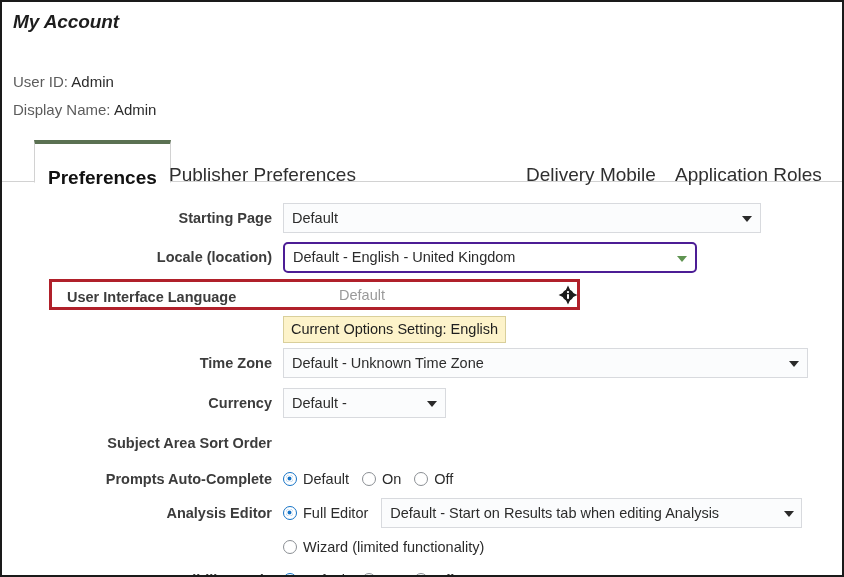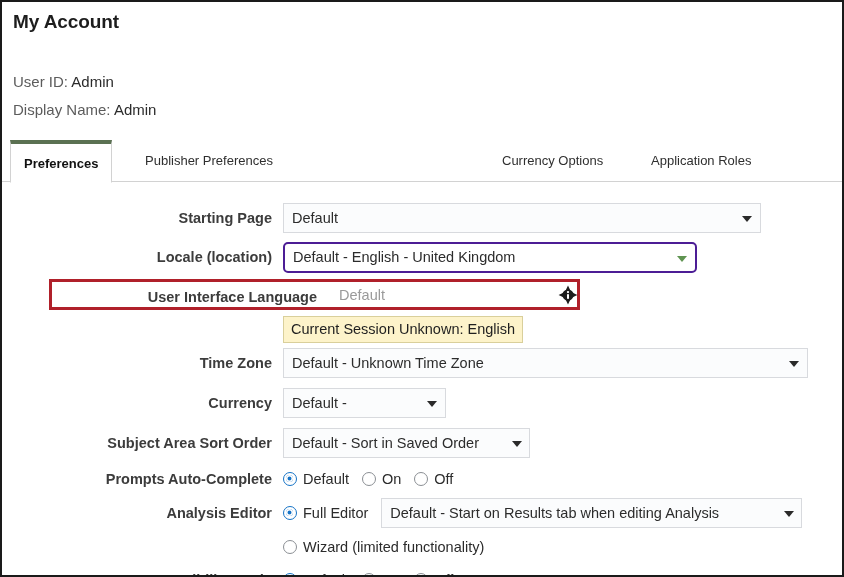--- a/index.html
+++ b/index.html
@@ -26,20 +26,21 @@
 
   
   .page-title {
     position: absolute;
     left: 11px;
     top: 9px;
     font-size: 19px;
     font-weight: bold;
     color: #1d1d1d;
     letter-spacing: -0.1px;
+    font-style: italic;
   }
   .ident-line {
     position: absolute;
     left: 11px;
     font-size: 15px;
     color: #4a4a4a;
   }
   .ident-line .ident-label { color: #5c5c5c; }
   .ident-line .ident-value { color: #2b2b2b; }
   #user-id-line   { top: 71px; }
@@ -53,25 +54,26 @@
     width: 844px;
     height: 42px;
     border-bottom: 1px solid #d2d2d2;
     box-sizing: border-box;
   }
   .tab {
     position: absolute;
     top: 0;
     height: 41px;
     line-height: 41px;
-    font-size: 13px;
+    font-size: 19px;
     color: #2f2f2f;
-    padding: 0 13px;
-    box-sizing: border-box;
-    white-space: nowrap;
+    padding: 14px 13px;
+    box-sizing: border-box;
+    white-space: nowrap;
+    margin-left: 24px;
   }
   .tab.active {
     font-weight: bold;
     color: #111111;
     background: #ffffff;
     border-top: 4px solid #5b7152;
     border-left: 1px solid #d2d2d2;
     border-right: 1px solid #d2d2d2;
     border-bottom: 1px solid #ffffff;
     height: 43px;
@@ -159,21 +161,20 @@
     width: 531px;
     height: 31px;
     border: 3px solid #b0202a;
     box-sizing: border-box;
   }
   #uilang-label {
     position: absolute;
     left: 15px;
     top: 3px;
     width: 250px;
-    text-align: right;
     font-size: 14.5px;
     font-weight: bold;
     color: #3c3c3c;
     line-height: 25px;
     white-space: nowrap;
   }
   #uilang-field {
     position: absolute;
     left: 281px;
     top: 0px;
@@ -265,21 +266,21 @@
   </div>
 
   <div class="ident-line" id="disp-name-line">
     <span class="ident-label">Display Name:</span>
     <span class="ident-value">Admin</span>
   </div>
 
   <div class="tabstrip">
     <div class="tab active" style="left:8px;">Preferences</div>
     <div class="tab" style="left:130px;text-align:right;">Publisher Preferences</div>
-    <div class="tab" style="left:487px;">Currency Options</div>
+    <div class="tab" style="left:487px;">Delivery Mobile</div>
     <div class="tab" style="left:636px;">Application Roles</div>
   </div>
 
   <div class="form">
 
     <div class="row" style="top:21px;">
       <div class="lbl">Starting Page</div>
       <div class="ctl">
         <div class="sel" id="sel-starting-page">
           <span>Default</span>
@@ -313,26 +314,20 @@
       <div class="ctl">
         <div class="sel" id="sel-currency">
           <span>Default -</span>
           <span class="arrow"></span>
         </div>
       </div>
     </div>
 
     <div class="row" style="top:246px;">
       <div class="lbl">Subject Area Sort Order</div>
-      <div class="ctl">
-        <div class="sel tight" id="sel-sortorder">
-          <span>Default - Sort in Saved Order</span>
-          <span class="arrow"></span>
-        </div>
-      </div>
     </div>
 
     <div class="row" style="top:282px;">
       <div class="lbl">Prompts Auto-Complete</div>
       <div class="radiogroup">
         <span class="radio-item">
           <span class="radio on"></span>
           <span class="radio-label">Default</span>
         </span>
         <span class="radio-item">
@@ -393,15 +388,15 @@
     <div id="uilang-label">User Interface Language</div>
     <div id="uilang-field">Default</div>
     <svg id="info-icon" viewBox="0 0 20 20">
       <path d="M10 0.6 L13.1 6.9 L19.4 10 L13.1 13.1 L10 19.4 L6.9 13.1 L0.6 10 L6.9 6.9 Z" fill="#1c1c1c"></path>
       <circle cx="10" cy="10" r="5.6" fill="#1c1c1c"></circle>
       <circle cx="10" cy="7.1" r="1.15" fill="#ffffff"></circle>
       <rect x="9.0" y="9.2" width="2.0" height="4.6" fill="#ffffff"></rect>
     </svg>
   </div>
 
-  <div id="session-tooltip">Current Session Unknown: English</div>
+  <div id="session-tooltip">Current Options Setting: English</div>
 
 </div>
 
 </body></html>

